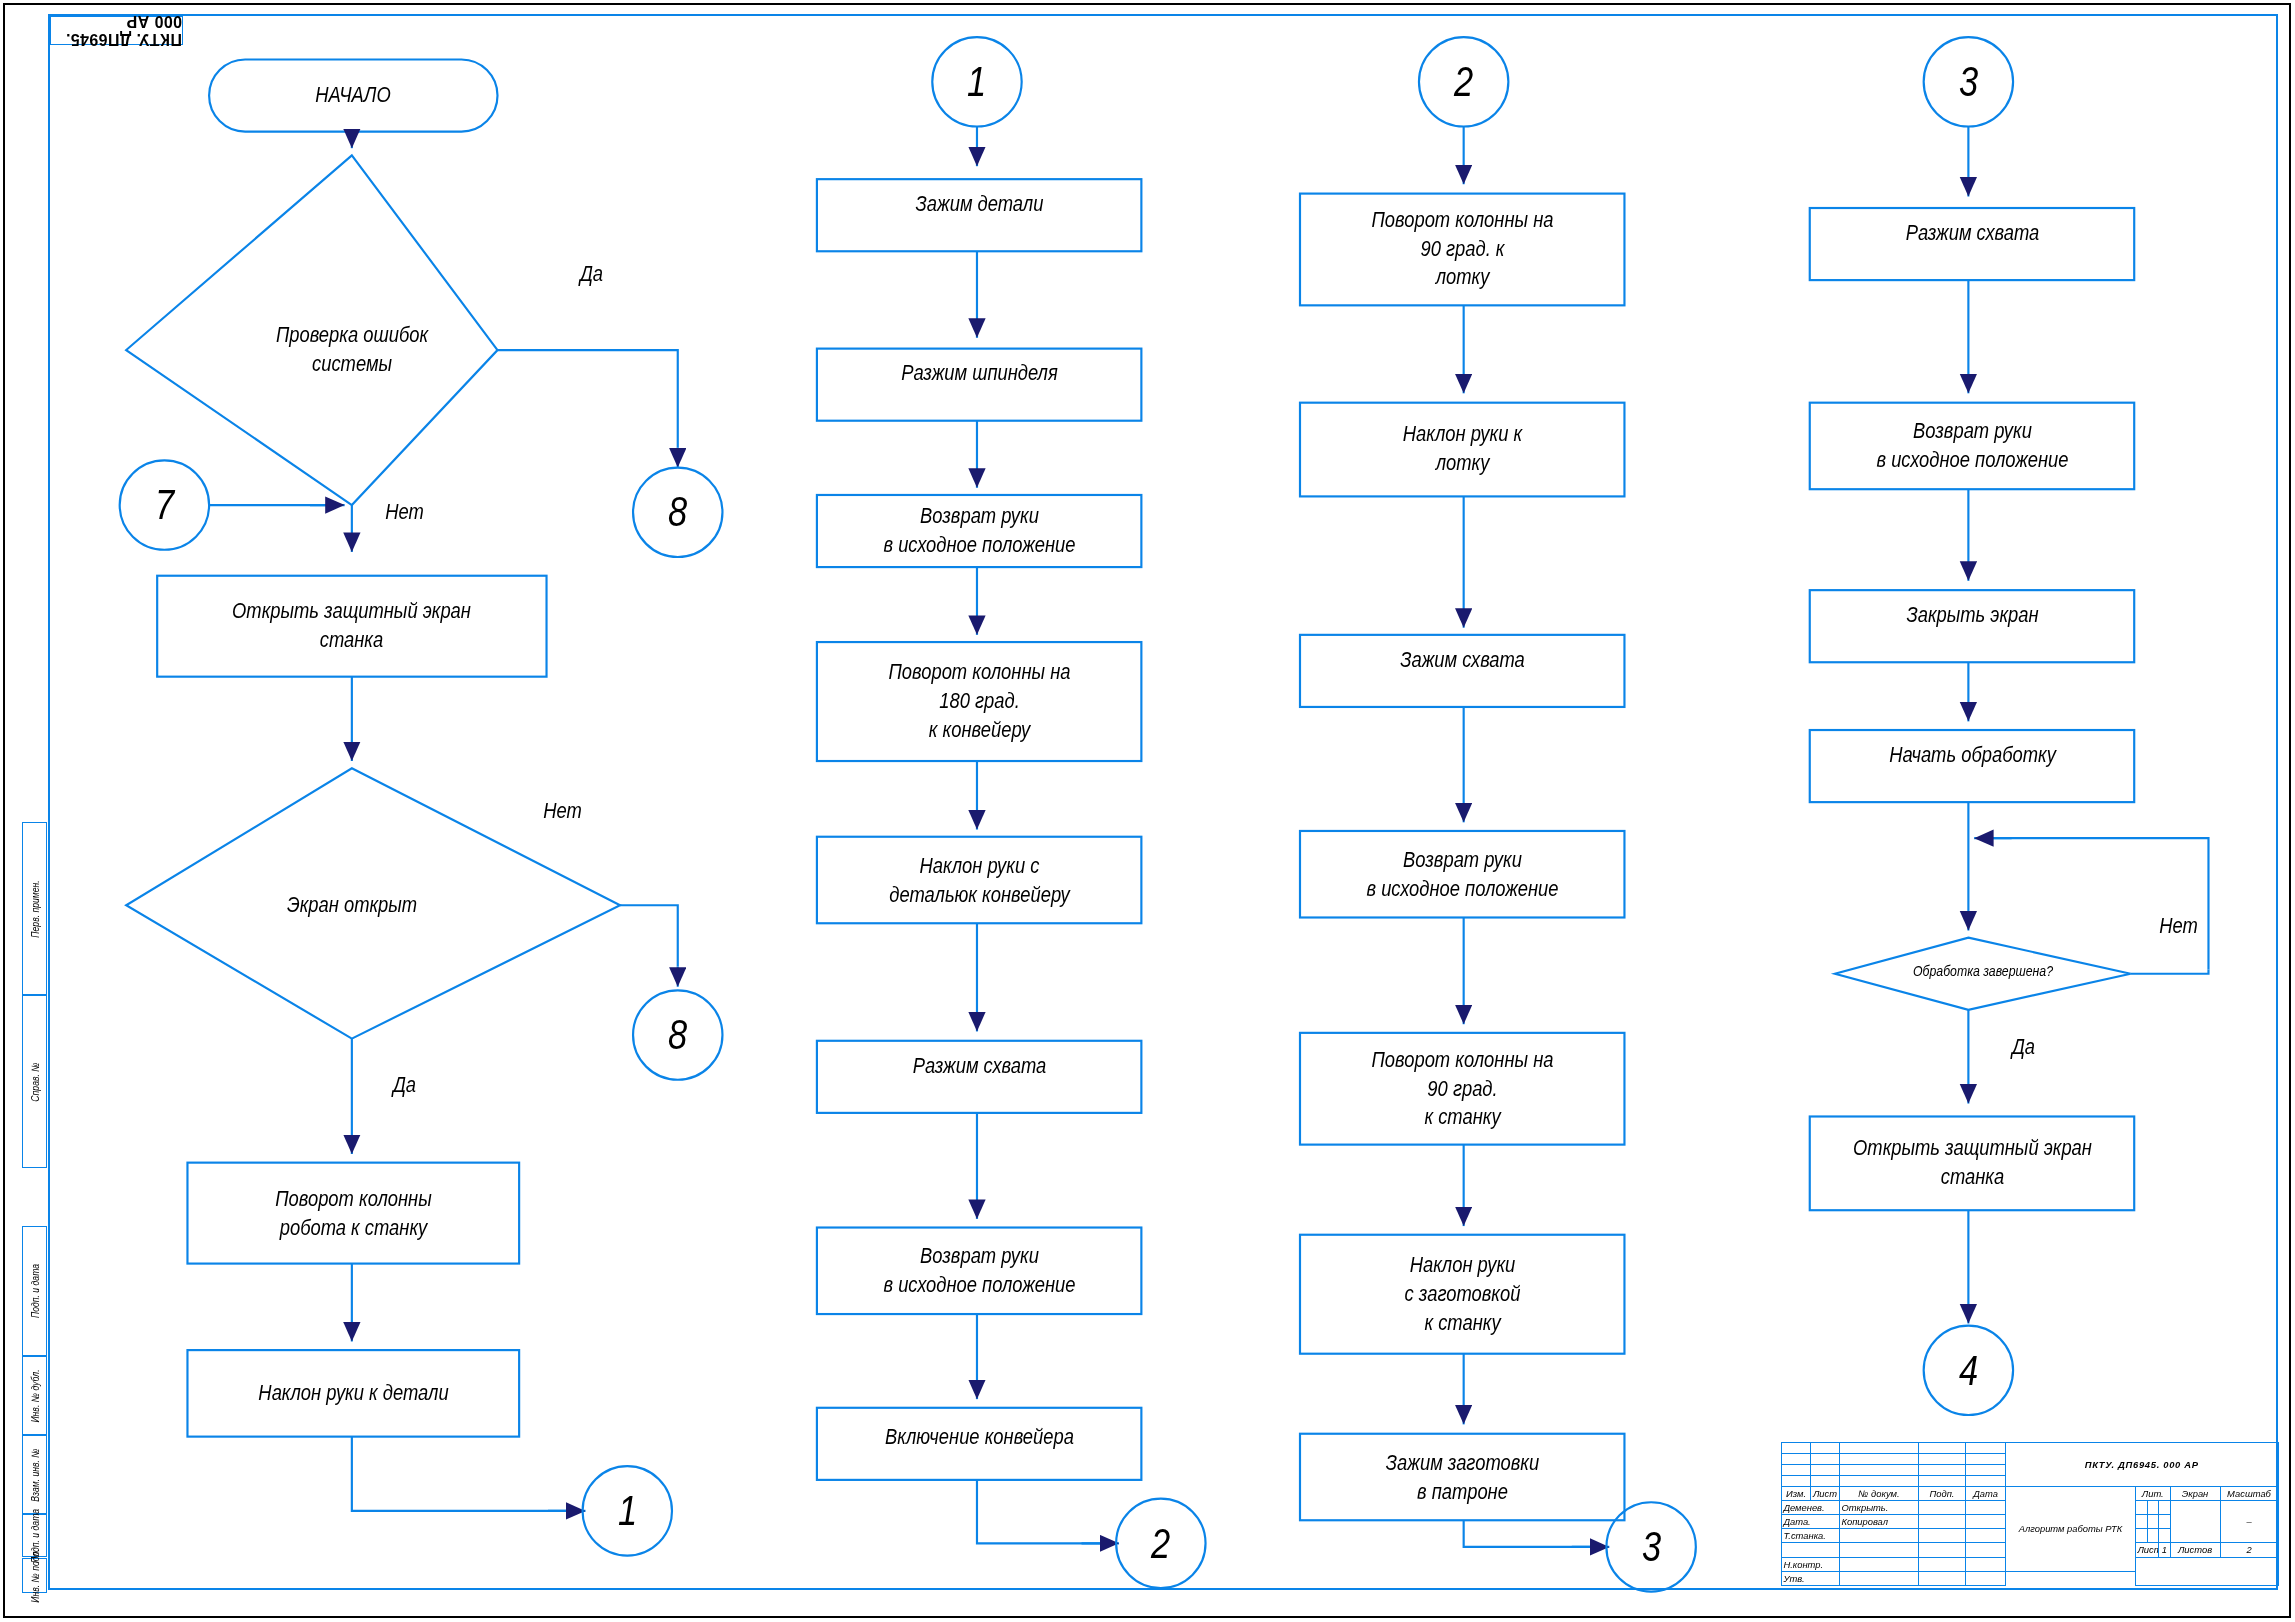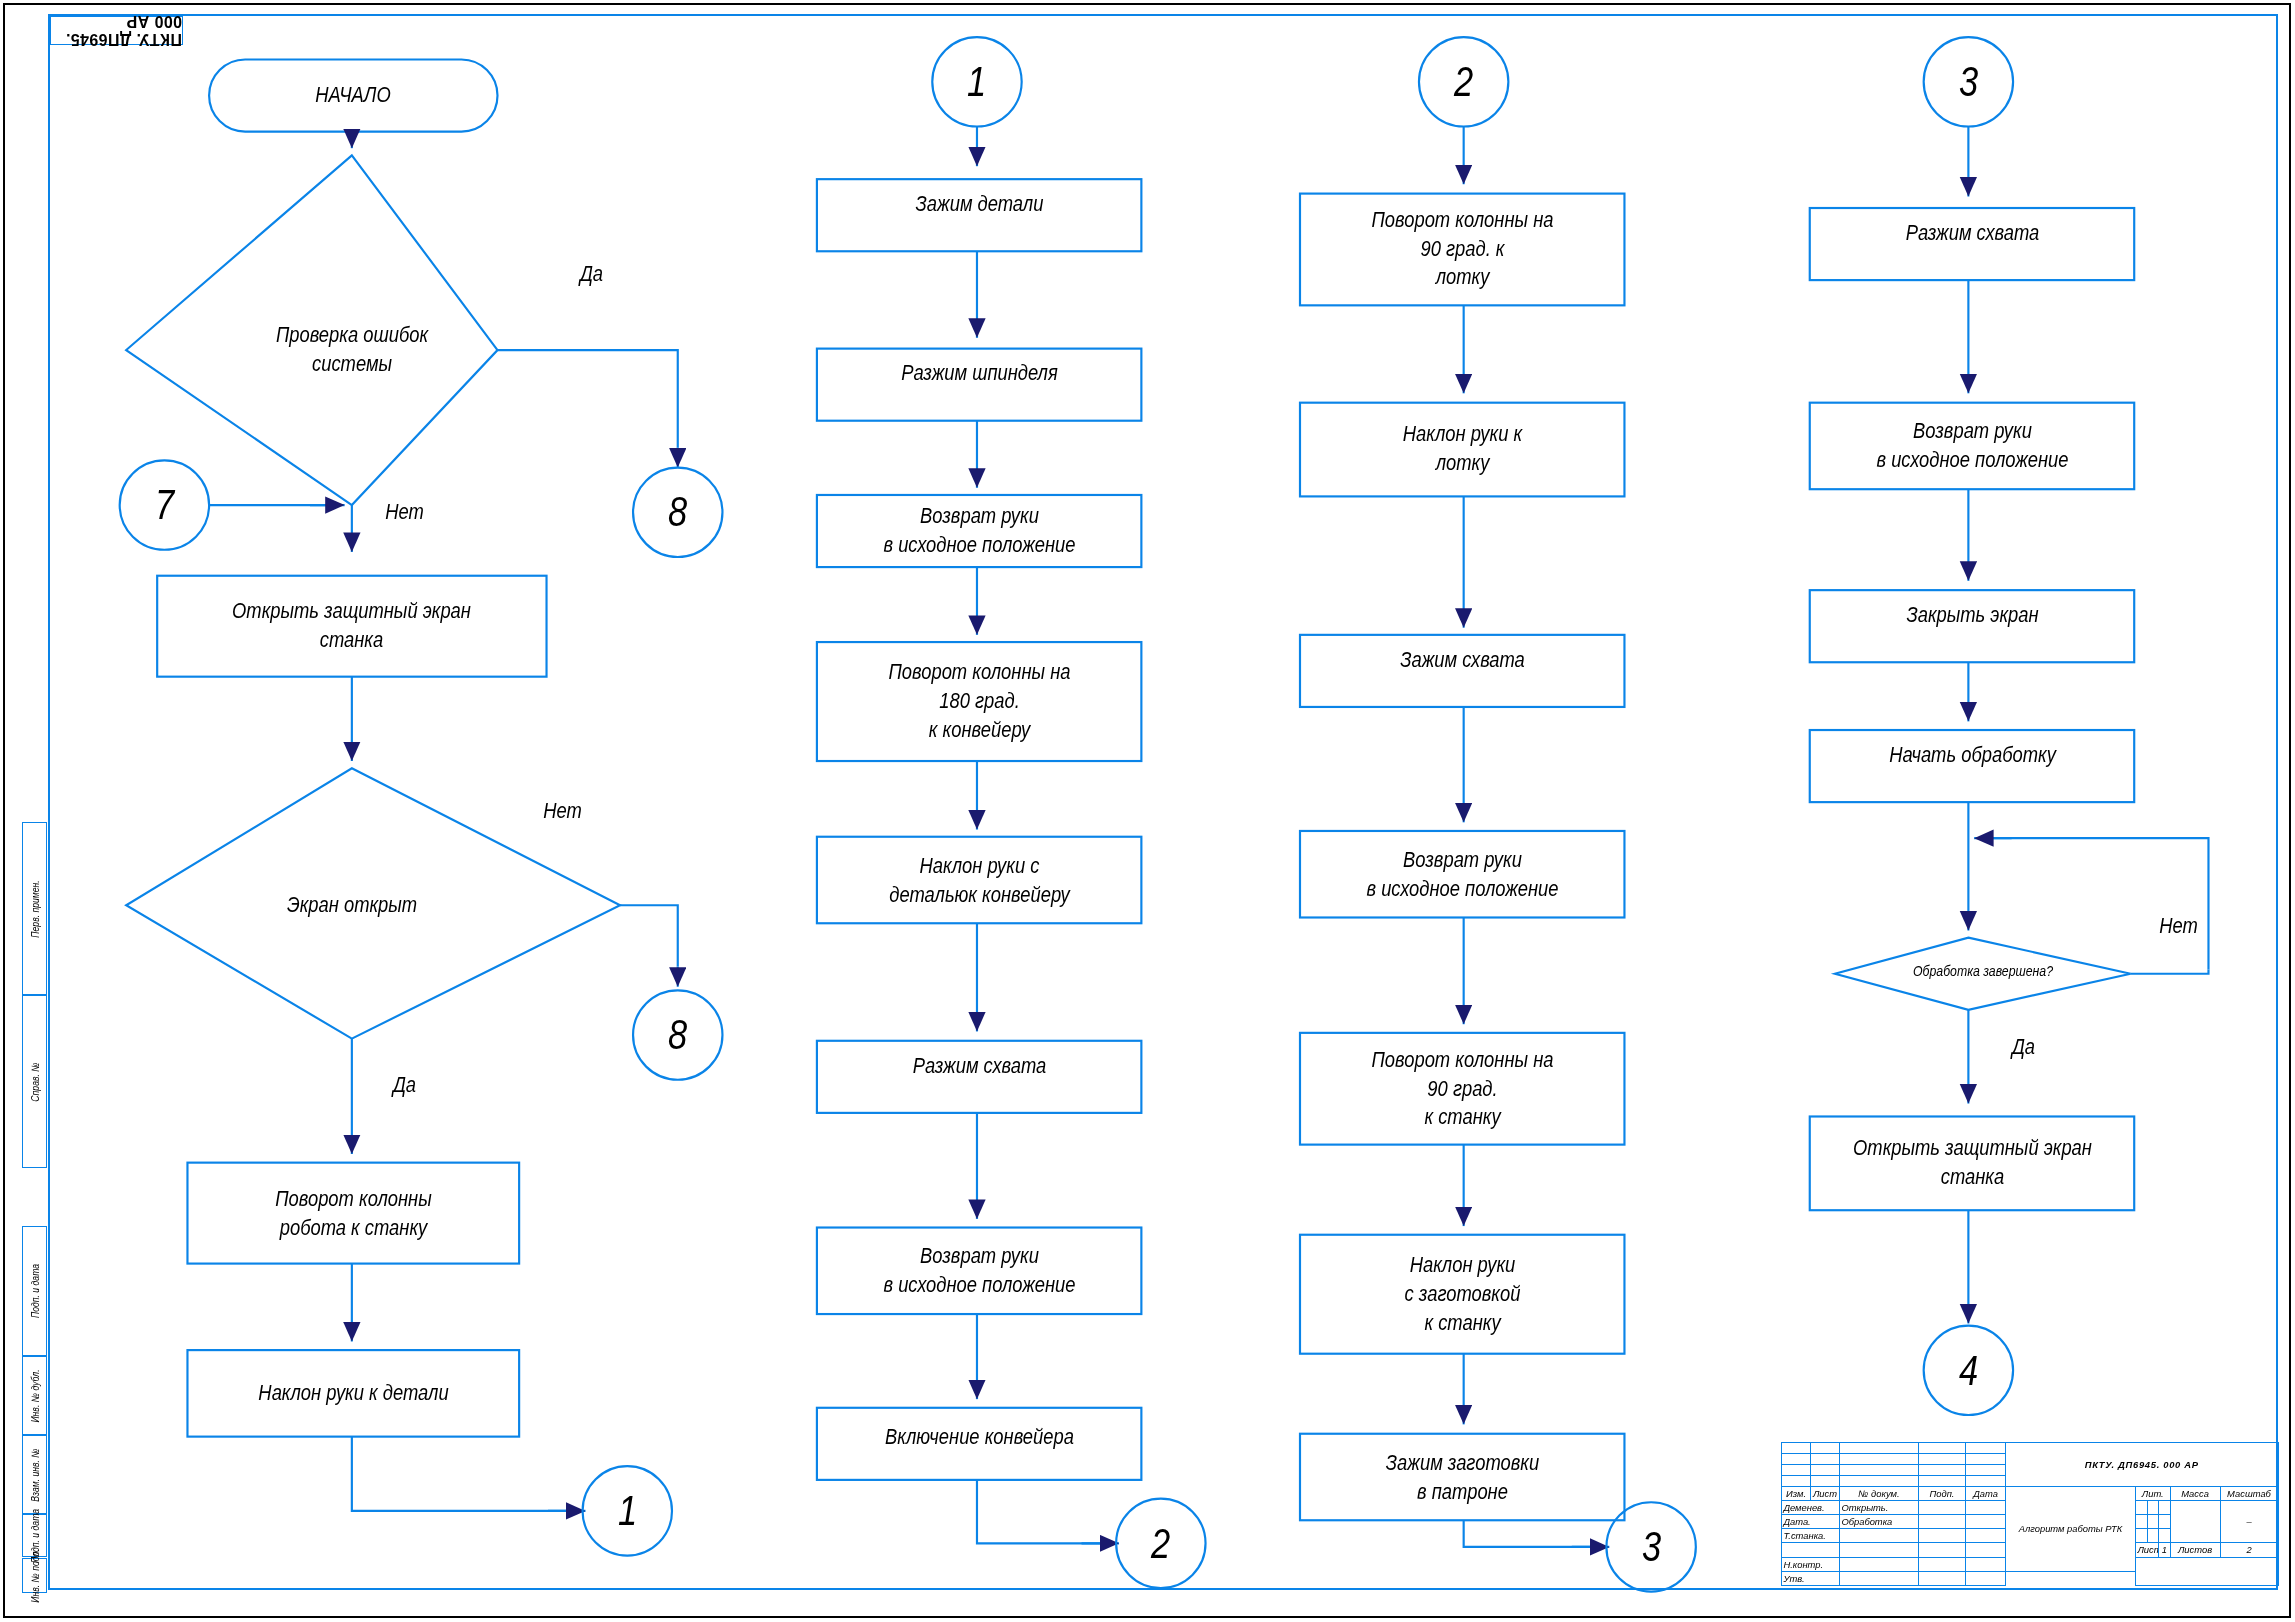--- a/index.html
+++ b/index.html
@@ -360,38 +360,38 @@
           </tr>
 
         <tr style="height:13px;">
           <td class="thin tb-hdr">Изм.</td>
           <td class="thin tb-hdr">Лист</td>
           <td class="thin tb-hdr">№ докум.</td>
           <td class="thin tb-hdr">Подп.</td>
           <td class="thin tb-hdr">Дата</td>
           <td rowspan="6" class="tb-name">Алгоритм работы РТК</td>
           <td colspan="3" class="thin tb-hdr">Лит.</td>
-          <td class="thin tb-hdr">Масса</td>
+          <td class="thin tb-hdr">Экран</td>
           <td class="thin tb-hdr">Масштаб</td>
         </tr>
 
         <tr style="height:13px;">
           <td colspan="2" class="thin">Деменев.</td>
           <td class="thin">Открыть.</td>
           <td class="thin"></td>
             <td class="thin"></td>
           <td class="thin"></td>
             <td class="thin"></td>
             <td class="thin"></td>
           <td rowspan="3" class="thin"></td>
           <td rowspan="3" class="thin tb-dash">–</td>
         </tr>
         <tr style="height:13px;">
           <td colspan="2" class="thin">Дата.</td>
-          <td class="thin">Обработка</td>
+          <td class="thin">Копировал</td>
           <td class="thin"></td>
             <td class="thin"></td>
           <td class="thin"></td>
             <td class="thin"></td>
             <td class="thin"></td>
         </tr>
         <tr style="height:13px;">
           <td colspan="2" class="thin">Т.станка.</td>
           <td class="thin"></td>
           <td class="thin"></td>

